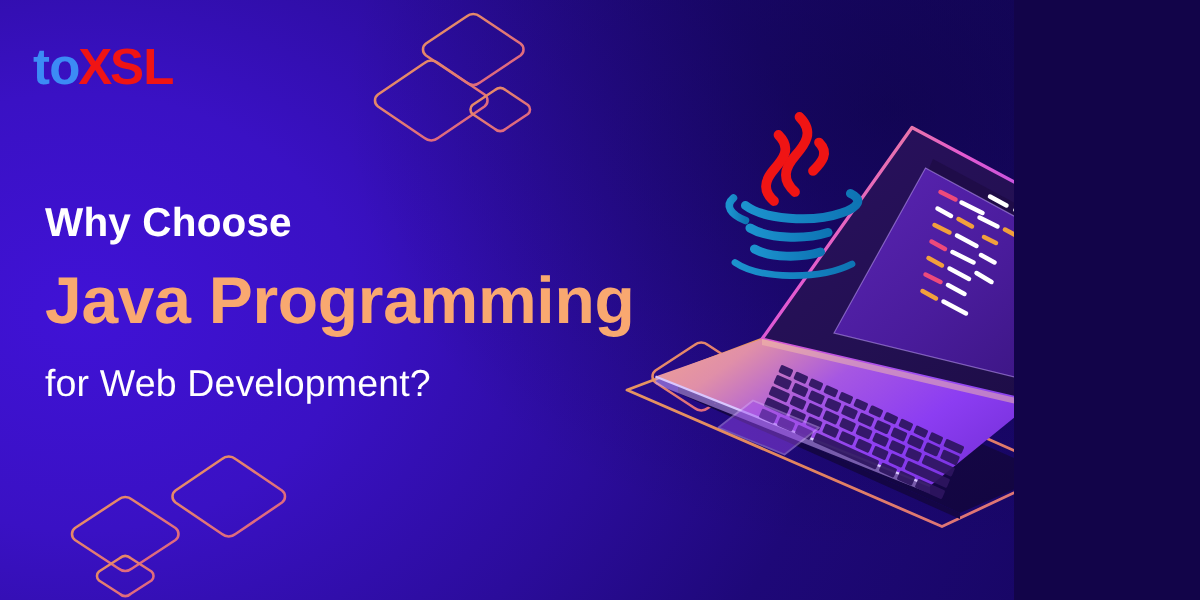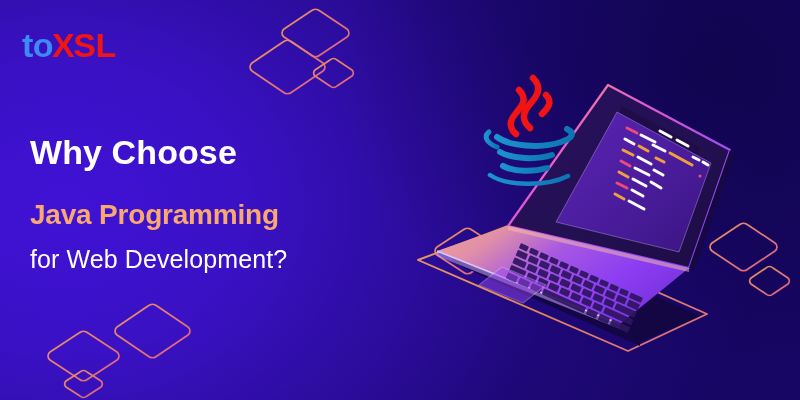--- a/index.html
+++ b/index.html
@@ -1,20 +1,20 @@
 <!DOCTYPE html>
 <html><head>
 <meta charset="utf-8">
 <style>
   html,body{margin:0;padding:0;background:#120449;}
   body{font-family:"Liberation Sans", sans-serif;}
 
   #banner{
     position:relative;
-    width:800px;height:400px;
+    width:676px;height:400px;
     overflow:hidden;
     background:
       radial-gradient(ellipse 700px 560px at 8% 52%, #4012D6 0%, #3A11C4 26%, #2B0C9B 52%, #1E0878 72%, #170663 100%),
       linear-gradient(100deg, #3D12CF 0%, #2C0CA0 42%, #1B0769 78%, #150555 100%);
   }
   #banner:after{
     content:"";position:absolute;inset:0;
     background:radial-gradient(ellipse 520px 420px at 88% 18%, rgba(10,3,60,.55) 0%, rgba(10,3,60,0) 70%);
     pointer-events:none;
   }
@@ -22,22 +22,22 @@
   
   .logo{position:absolute;left:22px;top:28px;z-index:6;
         font-size:34px;font-weight:700;letter-spacing:-.5px;line-height:1;}
   .logo span{display:inline-block;}
   .lg-to{color:#3C8BF5;}
   .lg-x{color:#F01414;position:relative;margin:0 -1px;font-weight:700;}
   .lg-sl{color:#F01414;}
 
   
   .copy{position:absolute;left:30px;top:131px;z-index:6;}
-  .l1{color:#FFFFFF;font-size:34px;font-weight:700;line-height:1.28;letter-spacing:.1px;}
-  .l2{color:#F9A870;font-size:28px;font-weight:700;line-height:1.32;letter-spacing:-.2px;margin-top:22px;}
+  .l1{color:#FFFFFF;font-size:27px;font-weight:700;line-height:1.28;letter-spacing:.1px;}
+  .l2{color:#F9A870;font-size:44px;font-weight:700;line-height:1.32;letter-spacing:-.2px;margin-top:6px;}
   .l3{color:#FFFFFF;font-size:25px;font-weight:400;line-height:1.3;letter-spacing:.1px;margin-top:10px;}
 
   
   .art{position:absolute;left:0;top:0;width:800px;height:400px;z-index:4;}
   .deco{position:absolute;left:0;top:0;width:800px;height:400px;z-index:2;}
 </style>
 </head>
 <body>
 
 <div id="banner">

